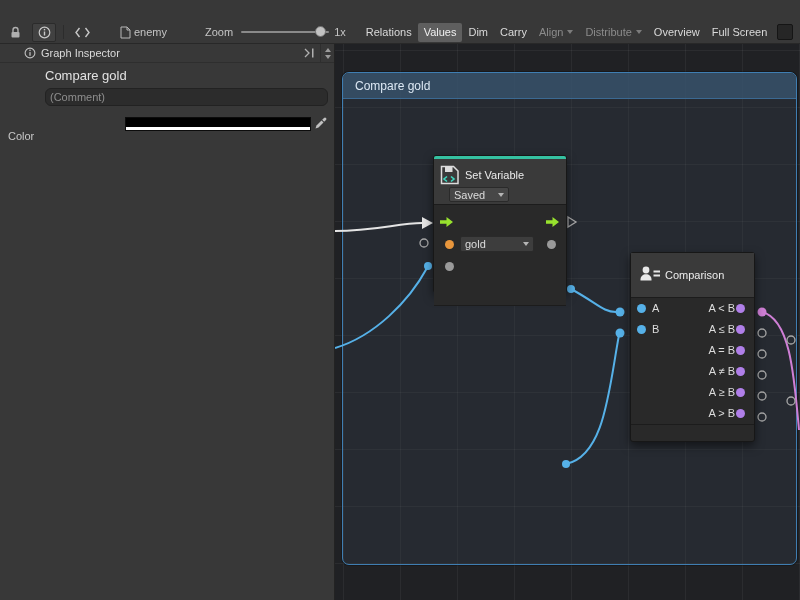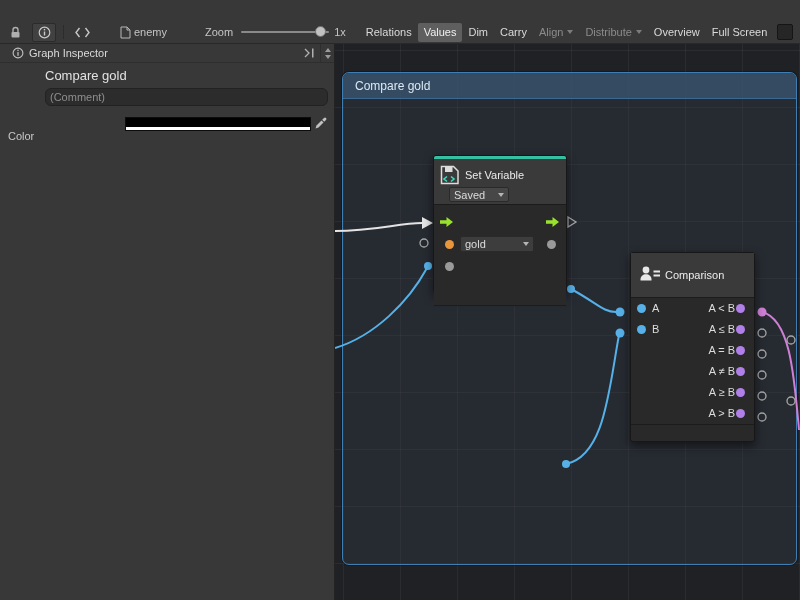--- a/index.html
+++ b/index.html
@@ -25,21 +25,21 @@
   .zoomhandle{position:absolute;left:74px;top:4px;width:11px;height:11px;border-radius:50%;background:#c2c2c2;border:1px solid #6f6f6f}
   .tbtn{height:19px;line-height:19px;padding:0 6px;border-radius:2px;color:#dadada;display:flex;align-items:center;white-space:nowrap}
   .tbtn.active{background:#5f5f5f;color:#f0f0f0}
   .tbtn.dim{color:#8b8b8b}
   .caret{width:0;height:0;border-left:3.5px solid transparent;border-right:3.5px solid transparent;border-top:4px solid #b5b5b5;display:inline-block;margin-left:4px}
   .tbtn.dim .caret{border-top-color:#7c7c7c}
   .corner-btn{width:16px;height:16px;background:#262626;border:1px solid #151515;border-radius:2px;margin-left:4px}
 
   
   .inspector{position:absolute;left:0;top:44px;width:335px;height:556px;background:#383838;border-right:1px solid #232323}
-  .insp-header{height:19px;display:flex;align-items:center;gap:5px;padding-left:12px;border-bottom:1px solid #2e2e2e;color:#dadada;position:relative}
+  .insp-header{height:19px;display:flex;align-items:center;gap:5px;padding-left:24px;border-bottom:1px solid #2e2e2e;color:#dadada;position:relative}
   .insp-header-right{position:absolute;right:18px;top:4px;display:flex;gap:6px;align-items:center}
   .spin-col{position:absolute;right:0;top:0;width:14px;height:19px;border-left:1px solid #2e2e2e;display:flex;flex-direction:column;align-items:center;justify-content:center;gap:3px}
   .tri-up{width:0;height:0;border-left:3.5px solid transparent;border-right:3.5px solid transparent;border-bottom:4px solid #9a9a9a}
   .tri-down{width:0;height:0;border-left:3.5px solid transparent;border-right:3.5px solid transparent;border-top:4px solid #9a9a9a}
   .insp-title{position:absolute;left:45px;top:24px;font-size:13px;color:#e2e2e2}
   .comment{position:absolute;left:45px;top:44px;width:283px;height:18px;background:#2c2c2c;border:1px solid #222;border-radius:6px;color:#c8c8c8;font-size:11px;padding:0 4px;font-family:"Liberation Sans",sans-serif}
   .comment::placeholder{color:#8e8e8e}
   .color-label{position:absolute;left:8px;top:86px;color:#c8c8c8}
   .swatch{position:absolute;left:125px;top:73px;width:186px;height:14px;border:1px solid #0c0c0c;background:#000}
   .swatch .alpha{position:absolute;left:0;right:0;bottom:0;height:3px;background:#fff}

